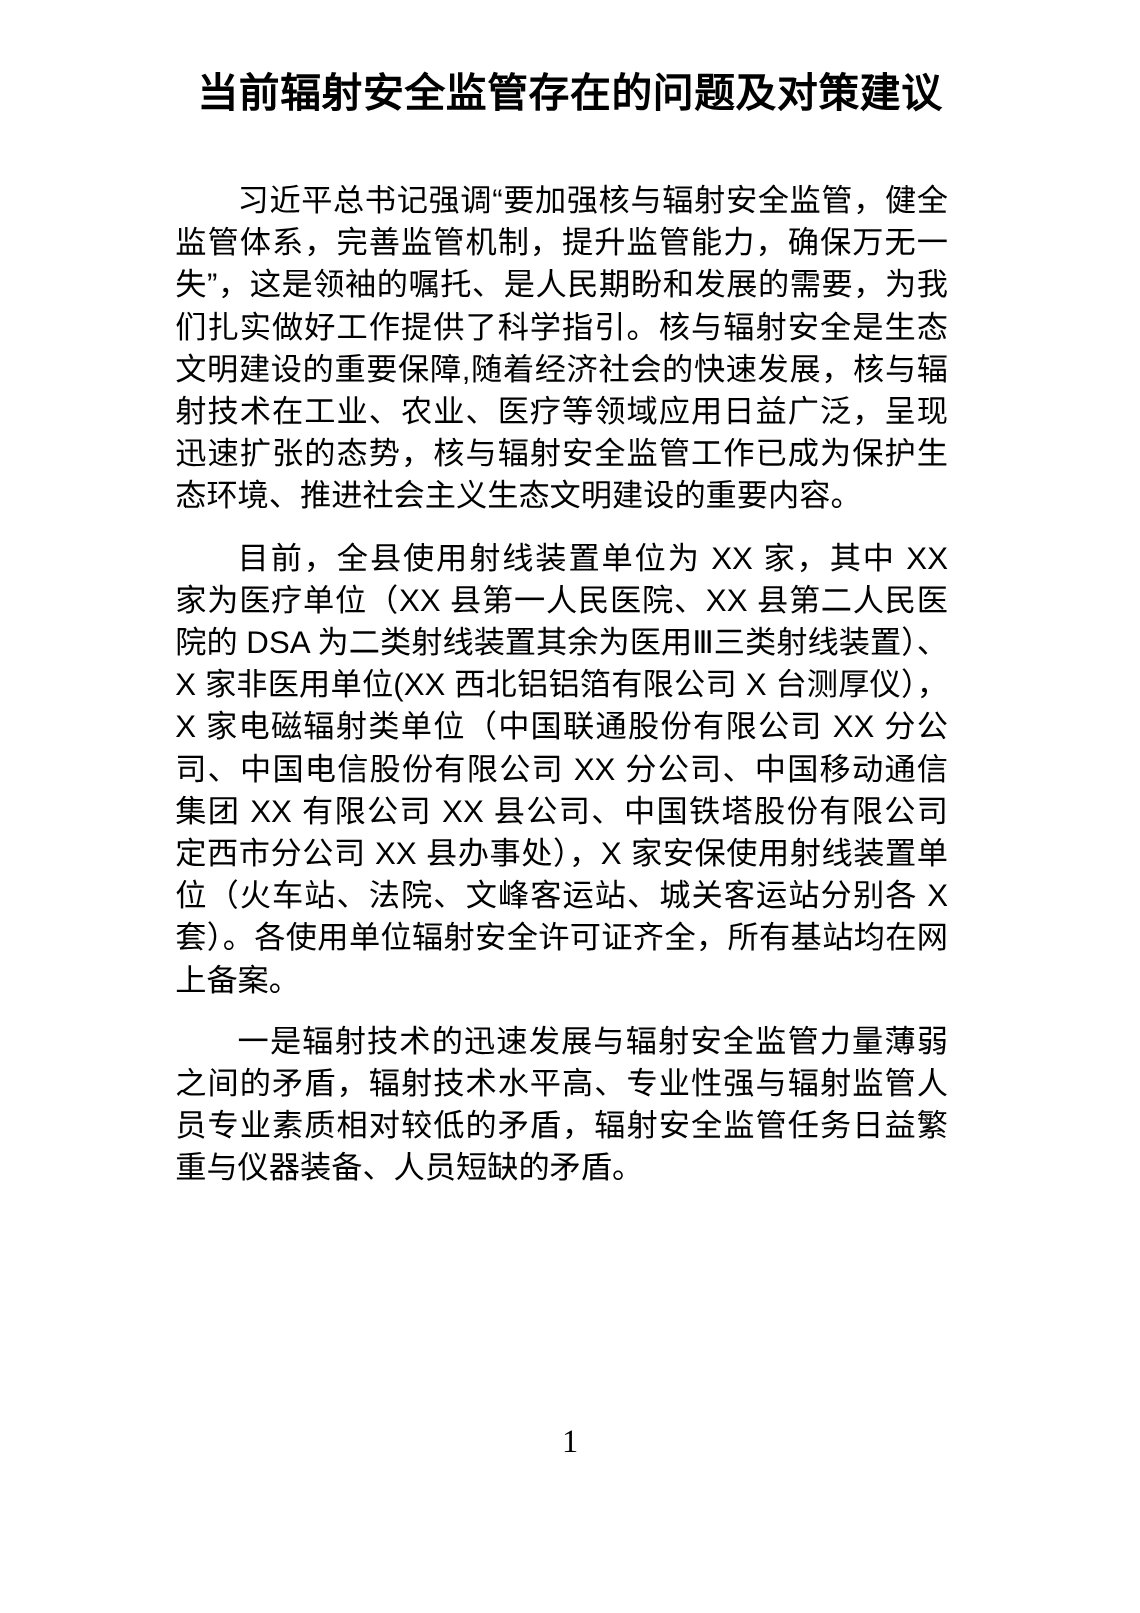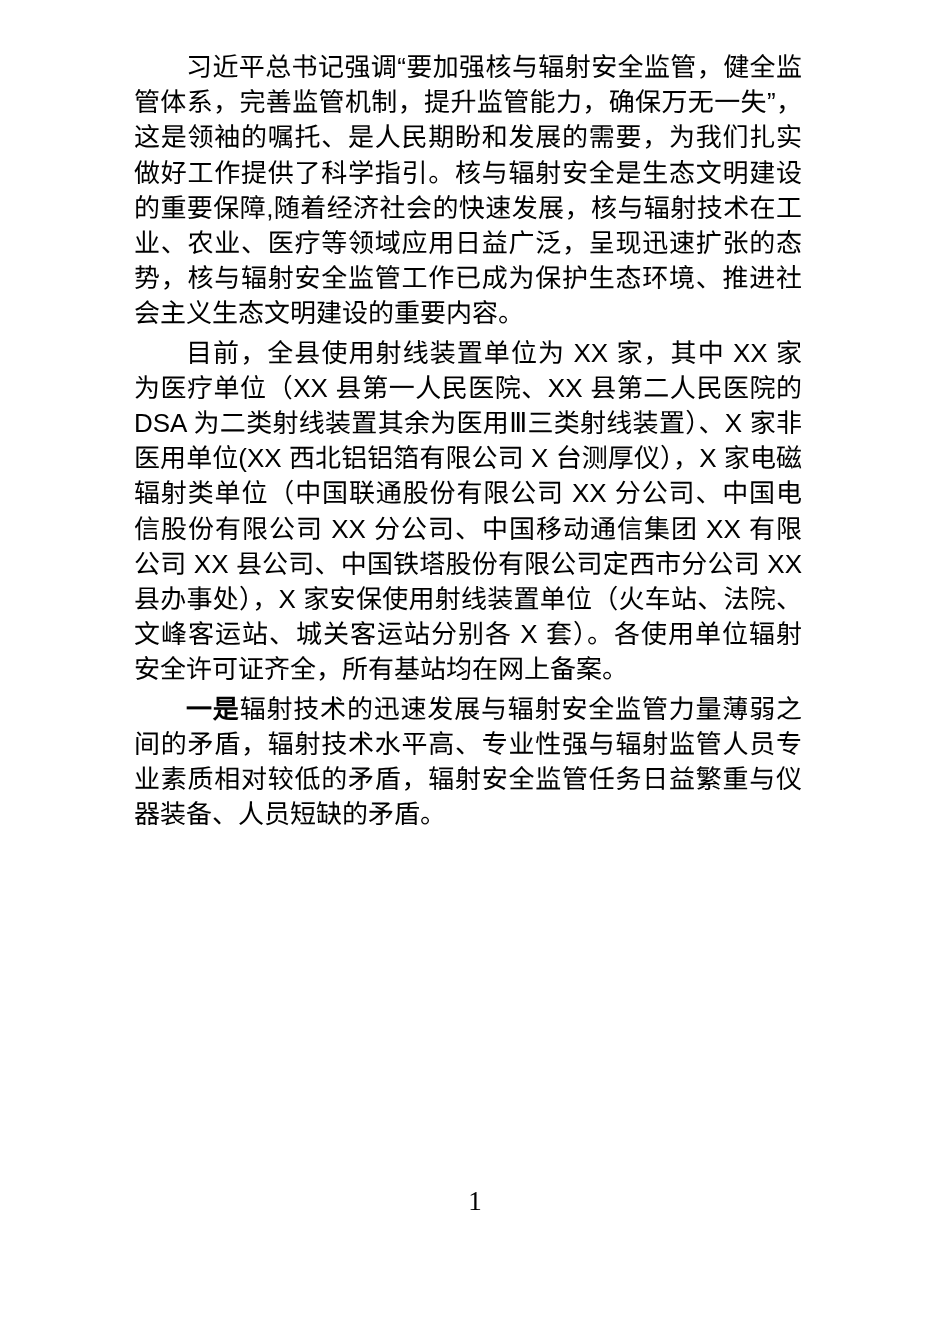--- a/index.html
+++ b/index.html
@@ -28,46 +28,47 @@
   }
   .content{
     margin-top:50px;
     margin-left:130px;
     width:676px;
     font-size:26px;
     line-height:35.2px;
     text-align:justify;
   }
   .content p{
-    margin:4px;
+    margin:16px;
     text-indent:2em;
     word-break:break-all;
   }
   .content p.heading{
     text-align:left;
   }
   .content strong.lead{
-    font-weight:bold;
+    font-weight:normal;
   }
   .page-number{
     position:absolute;
     top:1186px;
     left:0;
     width:100%;
     text-align:center;
     font-family:"Liberation Serif","DejaVu Serif",serif;
     font-size:27px;
     line-height:30px;
   }
 </style>
 </head>
 <body>
 
 <div class="page">
 
+  <h1 class="doc-title">当前辐射安全监管存在的问题及对策建议</h1>
 
   <div class="content" id="content">
       <p class="body">习近平总书记强调“要加强核与辐射安全监管，健全监管体系，完善监管机制，提升监管能力，确保万无一失”，这是领袖的嘱托、是人民期盼和发展的需要，为我们扎实做好工作提供了科学指引。核与辐射安全是生态文明建设的重要保障,随着经济社会的快速发展，核与辐射技术在工业、农业、医疗等领域应用日益广泛，呈现迅速扩张的态势，核与辐射安全监管工作已成为保护生态环境、推进社会主义生态文明建设的重要内容。</p>
       <p class="body">目前，全县使用射线装置单位为 XX 家，其中 XX 家为医疗单位（XX 县第一人民医院、XX 县第二人民医院的 DSA 为二类射线装置其余为医用Ⅲ三类射线装置）、X 家非医用单位(XX 西北铝铝箔有限公司 X 台测厚仪），X 家电磁辐射类单位（中国联通股份有限公司 XX 分公司、中国电信股份有限公司 XX 分公司、中国移动通信集团 XX 有限公司 XX 县公司、中国铁塔股份有限公司定西市分公司 XX 县办事处），X 家安保使用射线装置单位（火车站、法院、文峰客运站、城关客运站分别各 X 套）。各使用单位辐射安全许可证齐全，所有基站均在网上备案。</p>
       <p class="body"><strong class="lead">一是</strong>辐射技术的迅速发展与辐射安全监管力量薄弱之间的矛盾，辐射技术水平高、专业性强与辐射监管人员专业素质相对较低的矛盾，辐射安全监管任务日益繁重与仪器装备、人员短缺的矛盾。</p>
     </div>
 
   <div class="page-number">1</div>
 </div>
 

